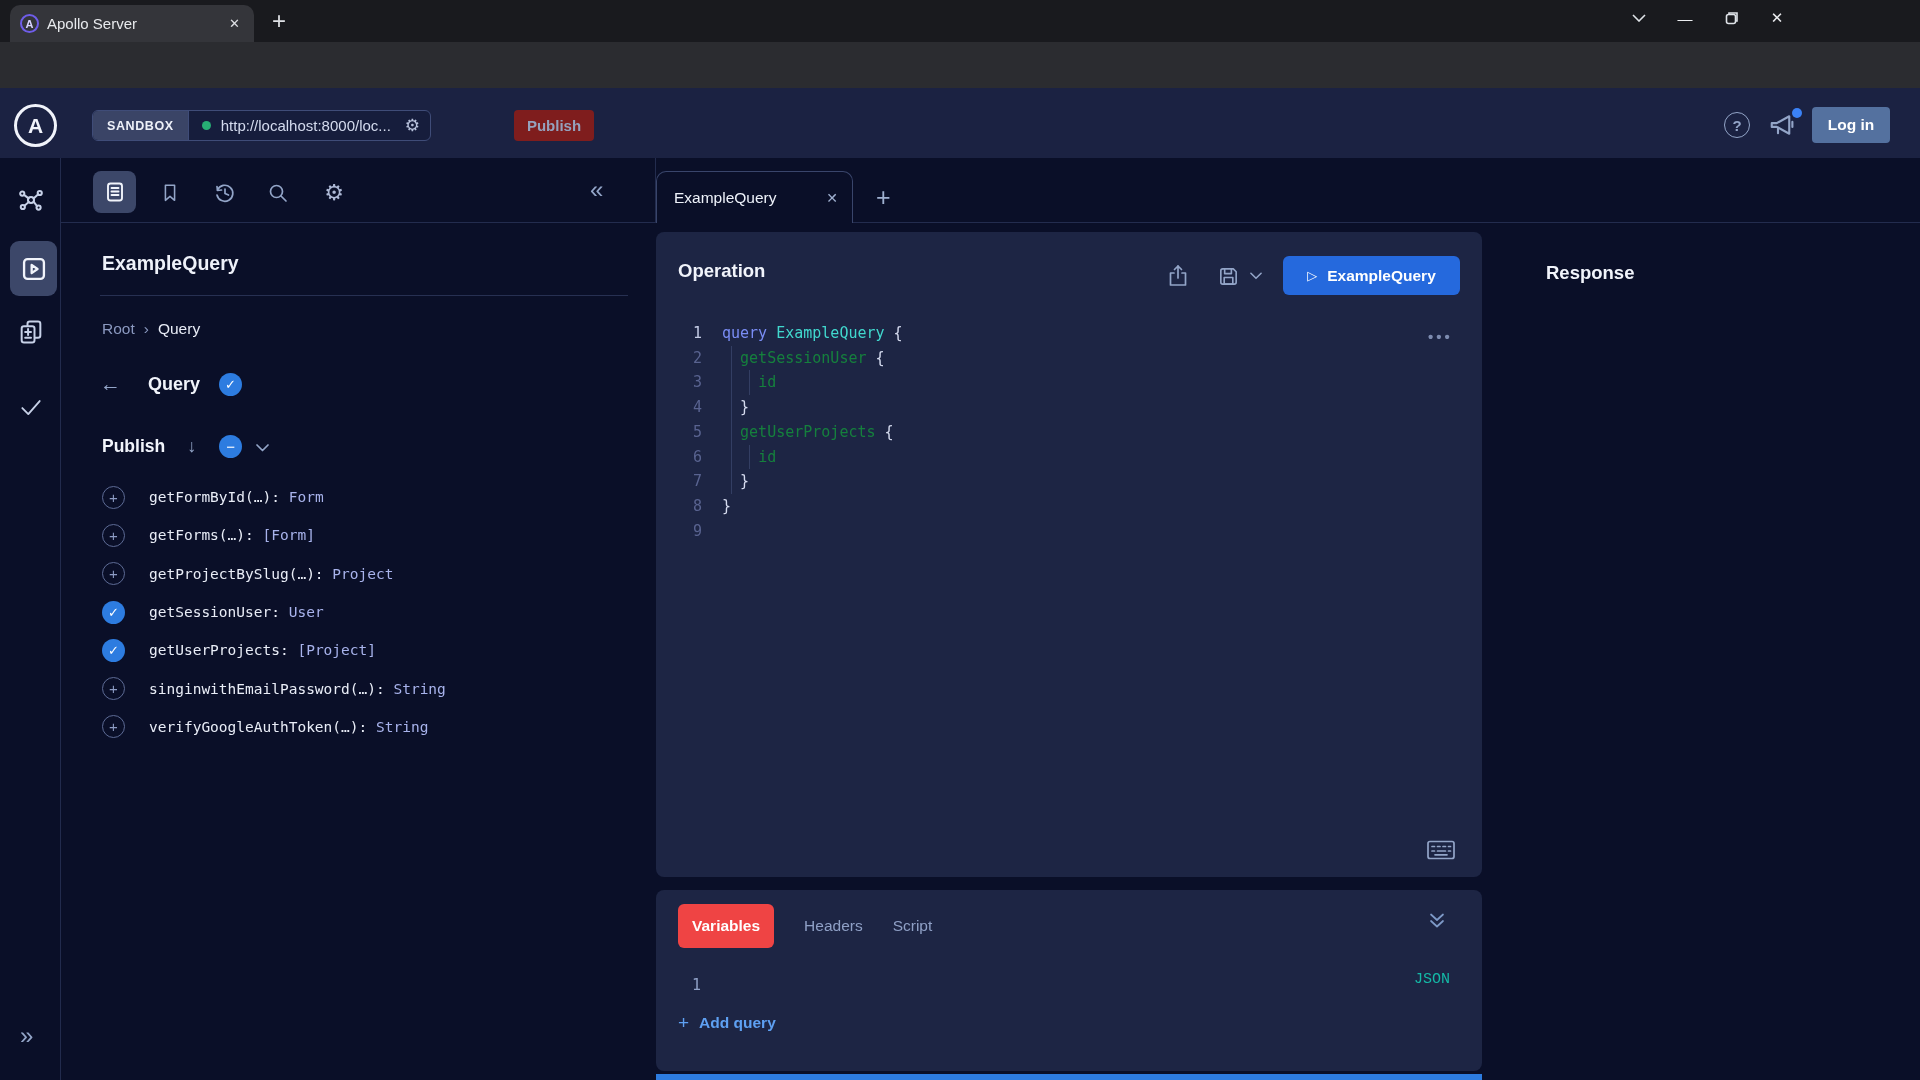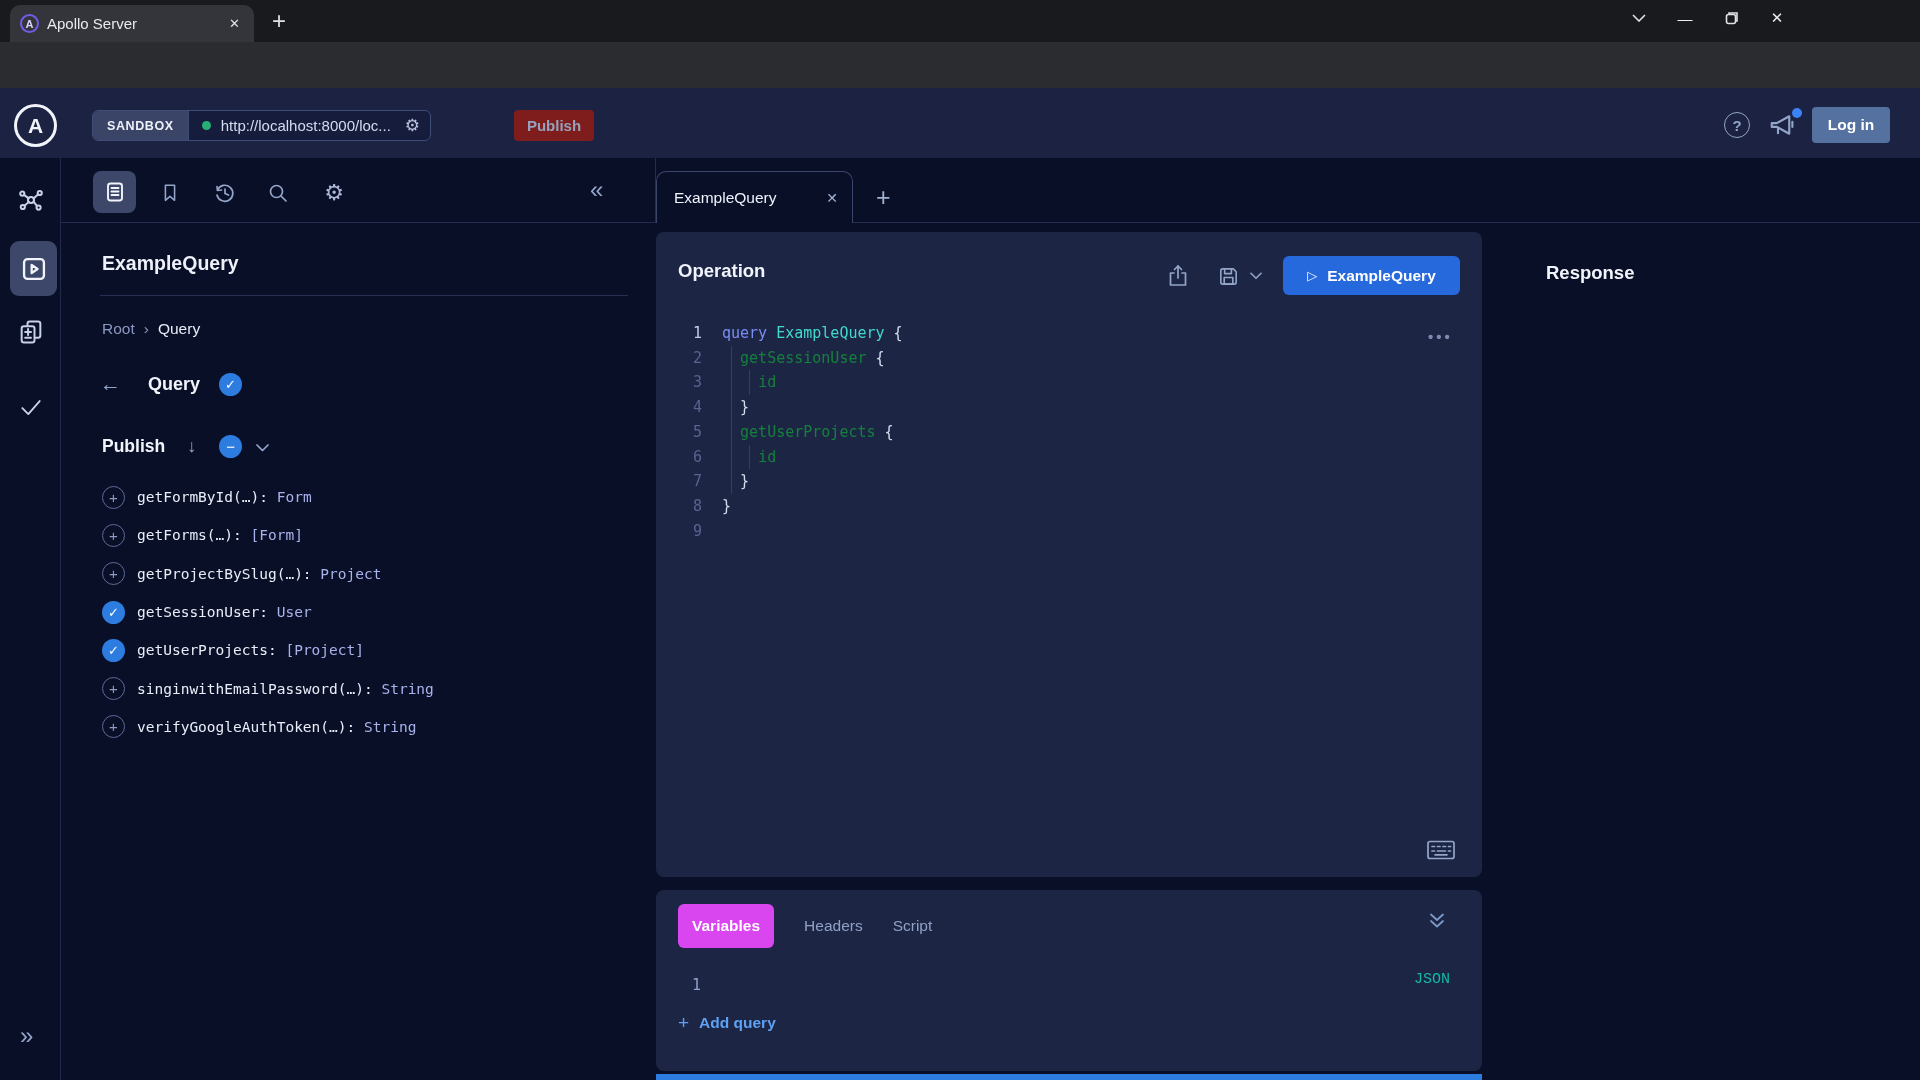--- a/index.html
+++ b/index.html
@@ -82,21 +82,21 @@
   .fields-lab { color:#f1f4fb; font-size:17.5px; font-weight:bold; }
   .sort-ar { color:#93a5c8; font-size:18px; margin-left:22px; }
   .minus-c { width:23px; height:23px; border-radius:50%; background:#2d7ce0; color:#fff; font-size:15px;
              display:flex; align-items:center; justify-content:center; margin-left:23px; }
   .fields-chev { margin-left:14px; }
   .fields-list { left:102px; top:478px; width:540px; }
   .f-row { height:38.3px; display:flex; align-items:center; }
   .plus-c { width:23px; height:23px; border-radius:50%; border:1.5px solid #5d6b95; color:#8d9cc4;
             font-size:15px; display:flex; align-items:center; justify-content:center; flex:0 0 auto;}
   .f-row .chk { flex:0 0 auto; }
-  .f-text { margin-left:12px; font-family:"DejaVu Sans Mono",monospace; font-size:14.5px; color:#e9edf7; white-space:pre; }
+  .f-text { margin-left:24px; font-family:"DejaVu Sans Mono",monospace; font-size:14.5px; color:#e9edf7; white-space:pre; }
   .f-type { color:#a8b3ec; }
 
   
   .etab { left:656px; top:171px; width:197px; height:52px; background:#0a0f28; border:1px solid #39456b;
           border-bottom:none; border-radius:10px 10px 0 0; display:flex; align-items:center; z-index:2;}
   .etab-title { margin-left:17px; color:#eef2fa; font-size:15.5px; }
   .etab-close { margin-left:auto; margin-right:14px; color:#9fb0d0; font-size:14px; }
   .etab-plus { left:876px; top:183px; color:#9fb0d0; font-size:25px; font-weight:300; }
 
   
@@ -114,21 +114,21 @@
   .ct { margin-left:20px; position:relative; white-space:pre; color:#d6dcf0; }
   .guide { position:absolute; top:0; bottom:0; width:1px; background:#333e63; }
   .tk-kw { color:#7a8df5; } .tk-op { color:#41d8ce; } .tk-fld { color:#15803d; } .tk-pn { color:#d6dcf0; }
   .dots3 { left:1428px; top:328px; color:#7d8cb0; font-size:15px; letter-spacing:3px; font-weight:bold; }
   .kbd-ic { left:1427px; top:840px; }
 
   
   .varscard { left:656px; top:890px; width:826px; height:181px; background:#1d2544; border-radius:8px; }
   .vtabs { left:678px; top:908px; display:flex; align-items:center; gap:30px; height:35px; }
   .vtab { color:#8fa0c6; font-size:15.5px; }
-  .vtab.active { background:#d946ef; color:#fff; font-weight:bold; border-radius:6px; padding:13px 14px; }
+  .vtab.active { background:#ef4444; color:#fff; font-weight:bold; border-radius:6px; padding:13px 14px; }
   .vchev { left:1428px; top:912px; }
   .v-ln { left:692px; top:976px; color:#8fa0c6; font-size:15px; font-family:"DejaVu Sans Mono",monospace; }
   .v-json { left:1414px; top:971px; color:#14b8a6; font-size:15px; font-family:Liberation Mono, monospace; }
   .addfiles { left:678px; top:1012px; display:flex; align-items:center; gap:10px; color:#5ea0f2; }
   .af-plus { font-size:19px; font-weight:300; }
   .af-lab { font-size:15.5px; font-weight:bold; }
   .bluebar { left:656px; top:1074px; width:826px; height:6px; }
 
   
   .resp-title { left:1546px; top:262px; color:#f1f4fb; font-size:18.5px; font-weight:bold; }

